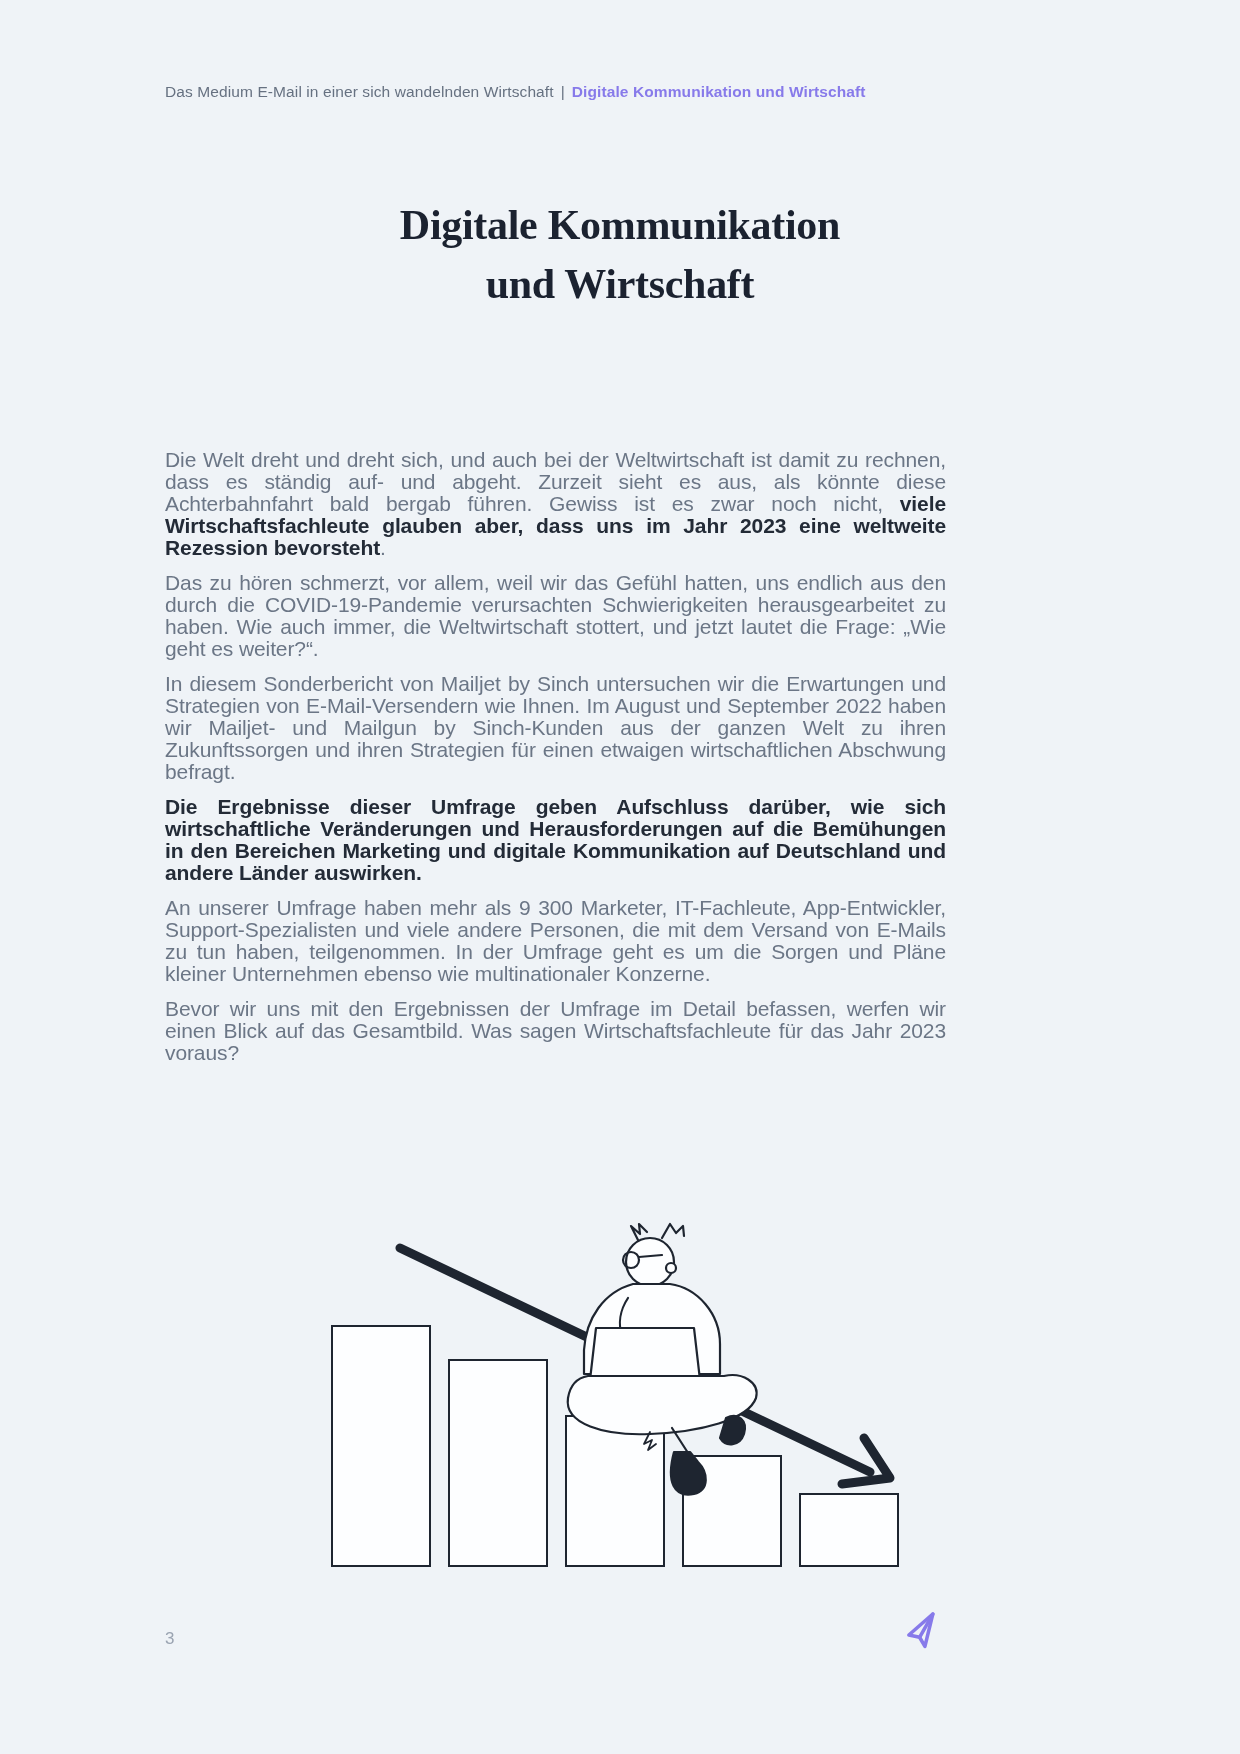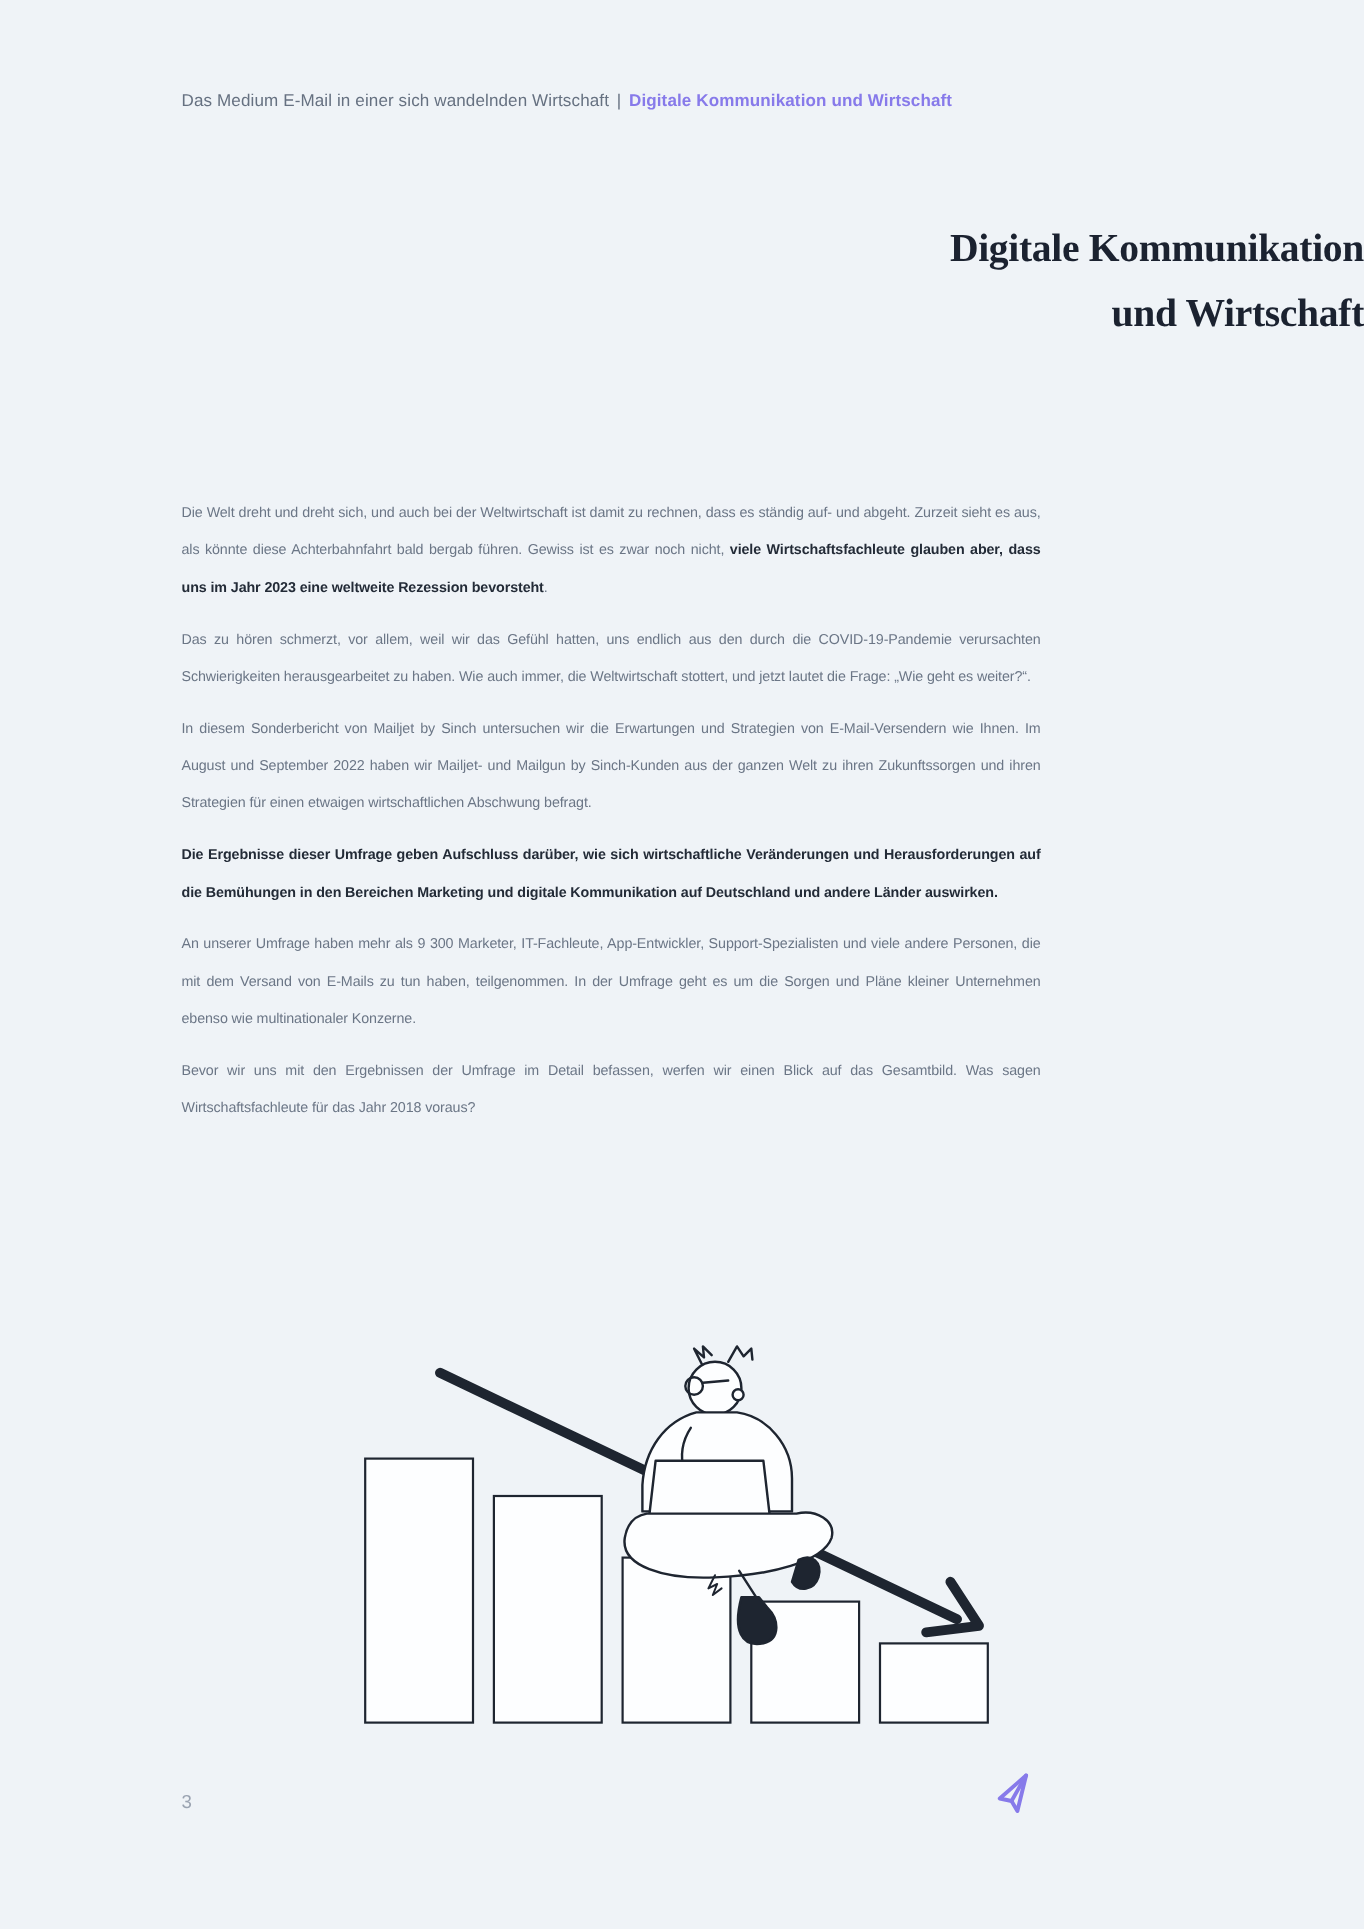--- a/index.html
+++ b/index.html
@@ -15,28 +15,28 @@
   }
   .breadcrumb .sep { margin:0 7px; }
   .breadcrumb .current { color:#877aea; font-weight:700;margin-top:32px; }
   .eyebrow {
     position:absolute; left:0; top:167px; width:100%;
     text-align:center; font-size:15px; letter-spacing:5px;
     color:#5d6877; font-weight:600;
   }
   .title {
     position:absolute; left:0; top:196px; width:100%;
-    text-align:right;
+    text-align:center;
     font-family:"Liberation Serif","DejaVu Serif",serif;
-    font-weight:700; font-size:36px; line-height:59px;
+    font-weight:700; font-size:42px; line-height:59px;
     color:#1b2230; letter-spacing:-.3px;
   }
   .body-copy {
     position:absolute; left:165px; top:449px; width:781px;
-    font-size:13px; line-height:34px; color:#6b7686;
+    font-size:21px; line-height:22px; color:#6b7686;
     text-align:justify; hyphens:auto; letter-spacing:-.1px;
   }
   .para { margin-bottom:13px; }
   .seg-bold { color:#232b37; font-weight:700; }
   .illustration { position:absolute; left:328px; top:1222px; }
   .page-number {
     position:absolute; left:165px; top:1629px;
     font-size:17px; color:#9aa3b1;
   }
   .logo { position:absolute; left:903px; top:1612px; }
@@ -55,21 +55,21 @@
     <span>Digitale Kommunikation</span><br>
     <span>und Wirtschaft</span>
   </h1>
 
   <div class="body-copy">
       <div class="para"><span class="seg">Die Welt dreht und dreht sich, und auch bei der Weltwirtschaft ist damit zu rechnen, dass es ständig auf- und abgeht. Zurzeit sieht es aus, als könnte diese Achterbahnfahrt bald bergab führen. Gewiss ist es zwar noch nicht, </span><span class="seg-bold">viele Wirtschaftsfachleute glauben aber, dass uns im Jahr 2023 eine weltweite Rezession bevorsteht</span><span class="seg">.</span></div>
       <div class="para"><span class="seg">Das zu hören schmerzt, vor allem, weil wir das Gefühl hatten, uns endlich aus den durch die COVID-19-Pandemie verursachten Schwierigkeiten herausgearbeitet zu haben. Wie auch immer, die Weltwirtschaft stottert, und jetzt lautet die Frage: „Wie geht es weiter?“.</span></div>
       <div class="para"><span class="seg">In diesem Sonderbericht von Mailjet by Sinch untersuchen wir die Erwartungen und Strategien von E-Mail-Versendern wie Ihnen. Im August und September 2022 haben wir Mailjet- und Mailgun by Sinch-Kunden aus der ganzen Welt zu ihren Zukunftssorgen und ihren Strategien für einen etwaigen wirtschaftlichen Abschwung befragt.</span></div>
       <div class="para"><span class="seg-bold">Die Ergebnisse dieser Umfrage geben Aufschluss darüber, wie sich wirtschaftliche Veränderungen und Herausforderungen auf die Bemühungen in den Bereichen Marketing und digitale Kommunikation auf Deutschland und andere Länder auswirken.</span></div>
       <div class="para"><span class="seg">An unserer Umfrage haben mehr als 9 300 Marketer, IT-Fachleute, App-Entwickler, Support-Spezialisten und viele andere Personen, die mit dem Versand von E-Mails zu tun haben, teilgenommen. In der Umfrage geht es um die Sorgen und Pläne kleiner Unternehmen ebenso wie multinationaler Konzerne.</span></div>
-      <div class="para"><span class="seg">Bevor wir uns mit den Ergebnissen der Umfrage im Detail befassen, werfen wir einen Blick auf das Gesamtbild. Was sagen Wirtschaftsfachleute für das Jahr 2018 voraus?</span></div>
+      <div class="para"><span class="seg">Bevor wir uns mit den Ergebnissen der Umfrage im Detail befassen, werfen wir einen Blick auf das Gesamtbild. Was sagen Wirtschaftsfachleute für das Jahr 2023 voraus?</span></div>
     </div>
 
   <svg class="illustration" width="585" height="348" viewBox="0 0 585 348">
     <g fill="#fdfeff" stroke="#1e2530" stroke-width="2">
       <rect x="4" y="104" width="98" height="240"></rect>
       <rect x="121" y="138" width="98" height="206"></rect>
       <rect x="238" y="194" width="98" height="150"></rect>
       <rect x="355" y="234" width="98" height="110"></rect>
       <rect x="472" y="272" width="98" height="72"></rect>
     </g>

